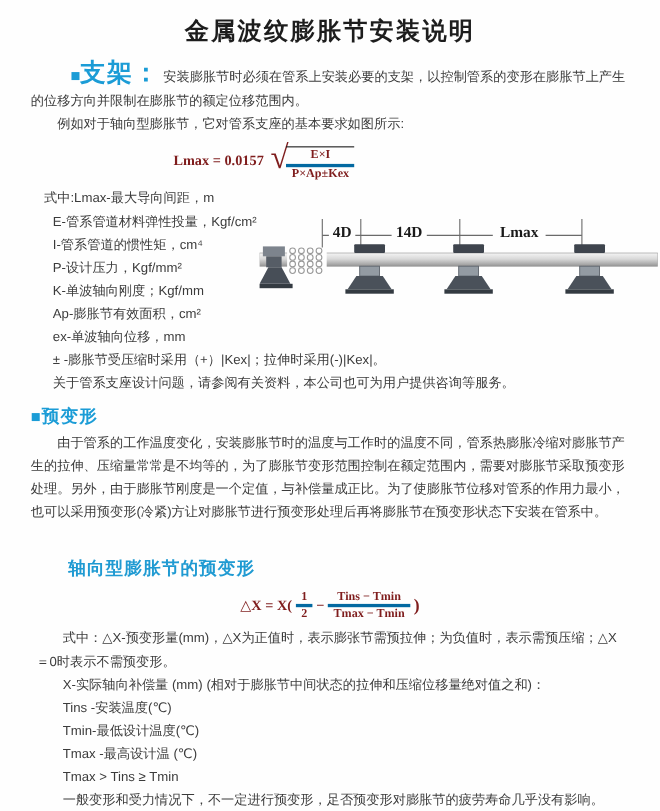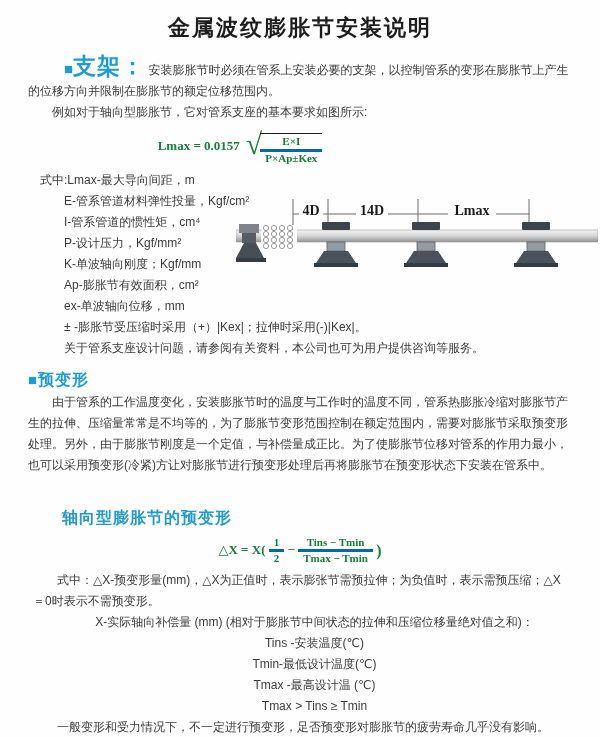--- a/index.html
+++ b/index.html
@@ -17,45 +17,45 @@
   }
   .sec-head-inline { font-size:23px; font-weight:bold; color:#1b9cd6; letter-spacing:1px; }
   .sec-marker { font-size:15px; color:#1b9cd6; font-weight:normal; }
 
   .para1 { margin-top:13px; text-indent:36px; }
   .para-indent { text-indent:24px; }
 
   .formula {
     text-align:center; margin:6px 0 4px 0;
     font-family:"Liberation Serif","DejaVu Serif",serif;
-    font-weight:bold; color:#15803d; font-size:13px; line-height:normal;
+    font-weight:bold; color:#7f1d1d; font-size:13px; line-height:normal;
   }
   .frac { display:inline-block; vertical-align:middle; text-align:center; font-size:11px; line-height:1.25; }
   .frac .num { display:block; border-bottom:3px solid #0369a1; padding:0 5px; }
   .frac .den { display:block; padding:0 5px; }
   .sqrt { display:inline-flex; align-items:flex-start; vertical-align:middle; margin-left:6px; }
   .sqrt-sym { font-size:30px; font-weight:normal; line-height:30px; margin-right:-2px; }
   .sqrt-body { border-top:1.5px solid #1a1a1a; padding-top:1px; margin-top:4px; }
   .paren { font-size:16px; vertical-align:middle; }
 
   .defs { margin-left:12px; margin-top:1px; }
   .defs .def-line { height:21px; white-space:nowrap; }
-  .defs .sub { margin-left:24px; }
+  .defs .sub { margin-left:8px; }
   .defs .wide { height:auto; white-space:normal; }
 
   .sec-head-block { margin-top:9px; font-size:16px; font-weight:bold; color:#1b9cd6; letter-spacing:1px; line-height:24px; }
 
   .sub-head {
     color:#1f9ad2; font-size:16px; font-weight:bold; letter-spacing:1px;
     margin-top:8px; line-height:24px;
   }
   .sub-head.axial { margin-left:34px;margin-top:30px; }
   .sub-head.lateral { margin-left:5px; margin-top:10px; }
 
-  .notes .note-line { margin-left:29px;text-align:center; }
+  .notes .note-line { margin-left:29px; }
   .notes .note-wrap { margin-left:5px; text-indent:24px; }
 
   .diagram { position:absolute; left:236px; top:194px; }
 </style>
 </head>
 <body>
 
 <div class="page">
   <div class="content">
 

